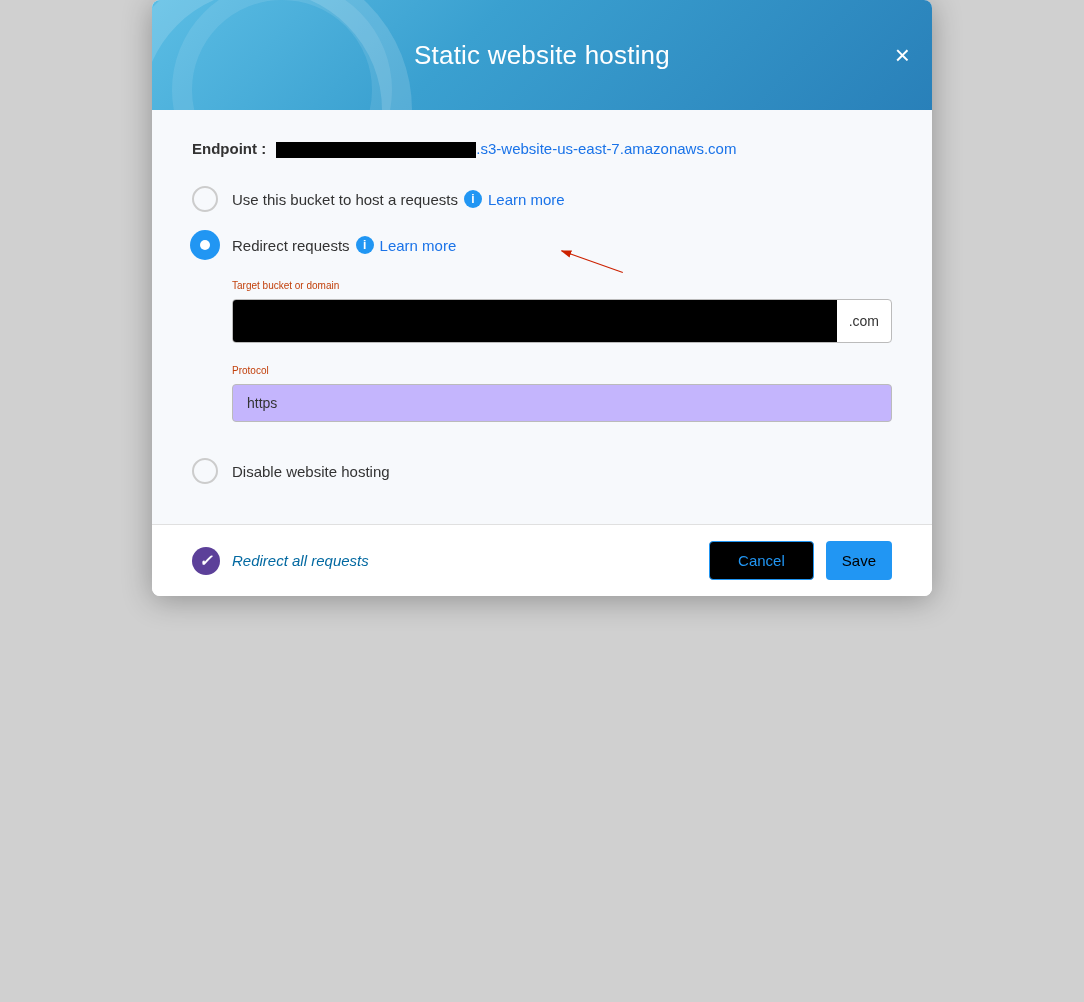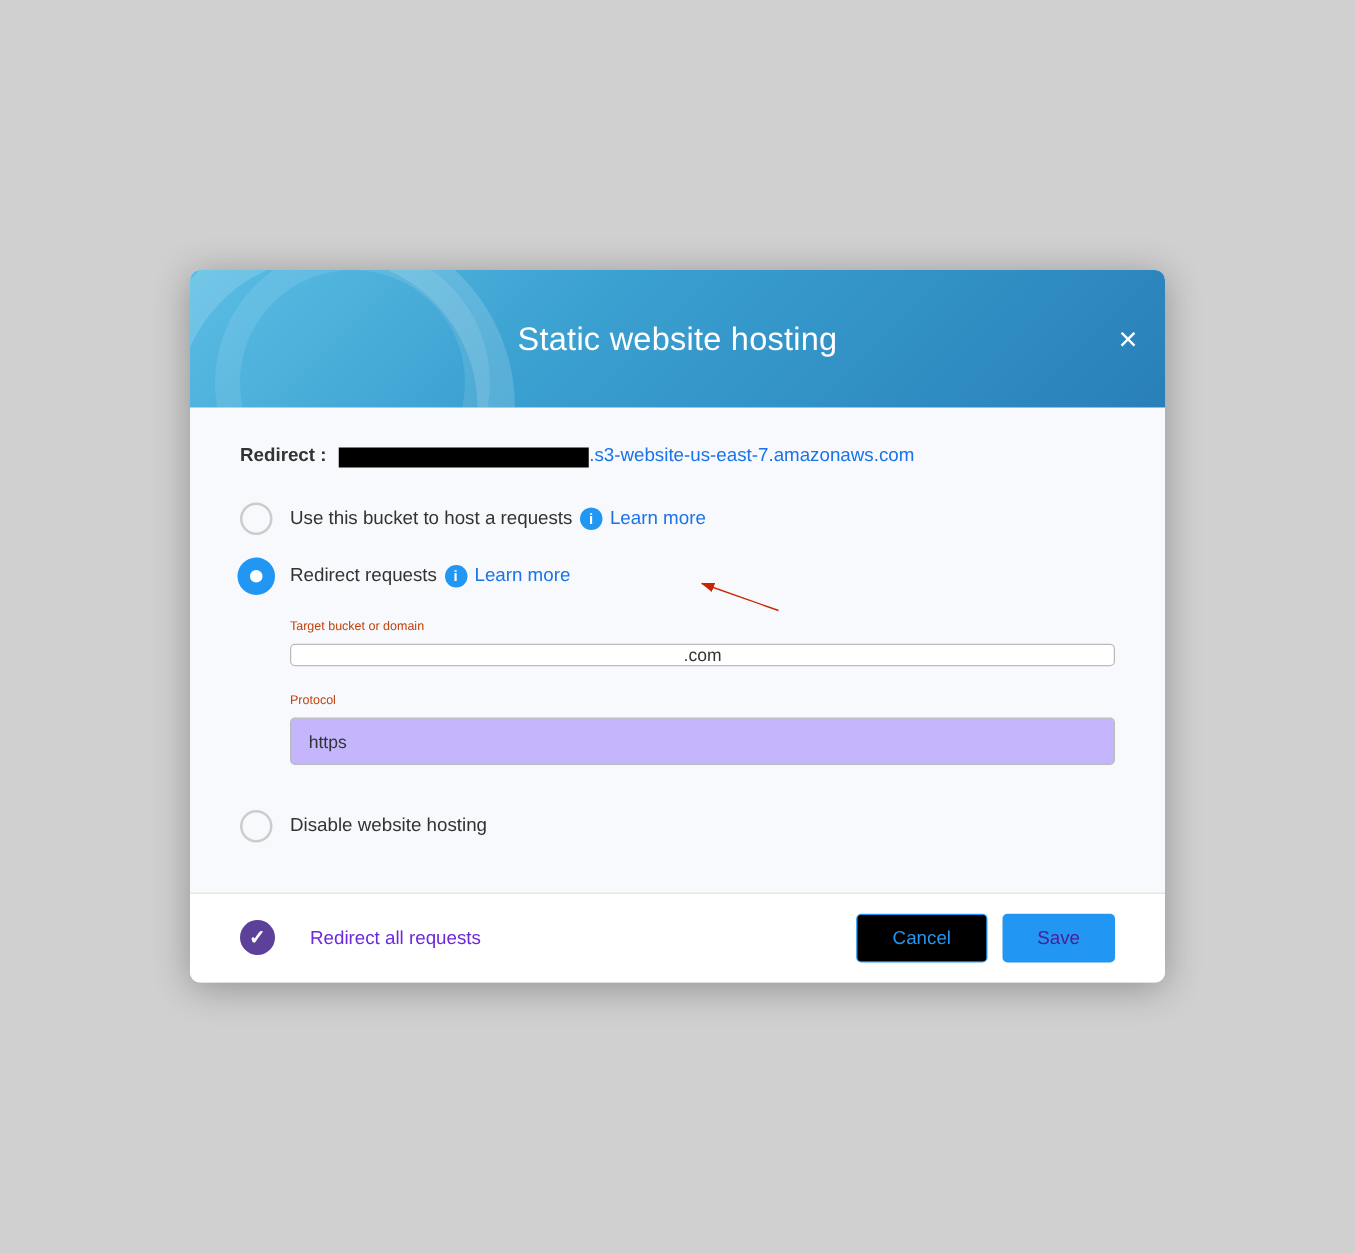--- a/index.html
+++ b/index.html
@@ -10,21 +10,21 @@
       align-items: center;
       min-height: 1002px;
       font-family: -apple-system, BlinkMacSystemFont, "Segoe UI", Arial, sans-serif;
     }
 
     .modal-container {
       width: 920px;
       height: 1002px;
       display: flex;
       justify-content: center;
-      align-items: center;
+      align-items: flex-start;
       position: relative;
     }
 
     .modal {
       width: 780px;
       background: #fff;
       border-radius: 8px;
       overflow: hidden;
       box-shadow: 0 4px 30px rgba(0,0,0,0.3);
       position: relative;
@@ -203,21 +203,20 @@
     }
 
     .input-row {
       display: flex;
       align-items: center;
       border: 1px solid #bbb;
       border-radius: 4px;
       background: #fff;
       margin-bottom: 16px;
       overflow: hidden;
-      flex-direction: column;
     }
 
     .input-redacted {
       flex: 1;
       height: 42px;
       background: #000;
     }
 
     .input-suffix {
       padding: 0 12px;
@@ -231,23 +230,24 @@
       padding: 16px 40px;
       border-top: 1px solid #e0e0e0;
       display: flex;
       align-items: center;
       justify-content: space-between;
     }
 
     .footer-left {
       display: flex;
       align-items: center;
-      gap: 28px;
-      font-size: 15px;
-      color: #6d28d9;
+      gap: 12px;
+      font-size: 15px;
+      color: #0369a1;
+      font-style: italic;
     }
 
     .footer-checkbox {
       width: 28px;
       height: 28px;
       border-radius: 50%;
       background: #5c4099;
       display: flex;
       align-items: center;
       justify-content: center;
@@ -270,25 +270,25 @@
       padding: 10px 28px;
       border: 1px solid #2196F3;
       border-radius: 4px;
       background: #000000;
       color: #2196F3;
       font-size: 15px;
       cursor: pointer;
     }
 
     .btn-save {
-      padding: 10px 28px;
+      padding: 10px 16px;
       border: none;
       border-radius: 4px;
       background: #2196F3;
-      color: #4c1d95;
+      color: #000000;
       font-size: 15px;
       cursor: pointer;
       font-weight: 500;
     }
 
     
     .arrow-overlay {
       position: absolute;
       top: 0;
       left: 0;
@@ -304,21 +304,21 @@
   <div class="modal">
 
     <div class="modal-header">
       <h2 class="modal-title">Static website hosting</h2>
       <button class="close-btn">×</button>
     </div>
 
     <div class="modal-body">
 
       <div class="endpoint-row">
-        <span class="endpoint-label">Redirect :</span>
+        <span class="endpoint-label">Endpoint :</span>
         <span class="endpoint-redacted"></span><a class="endpoint-link" href="#">.s3-website-us-east-7.amazonaws.com</a>
       </div>
 
       <div class="radio-option">
         <div class="radio-input"></div>
         <span>Use this bucket to host a requests</span>
         <span class="info-icon">i</span>
         <a class="learn-more" href="#">Learn more</a>
       </div>
 

